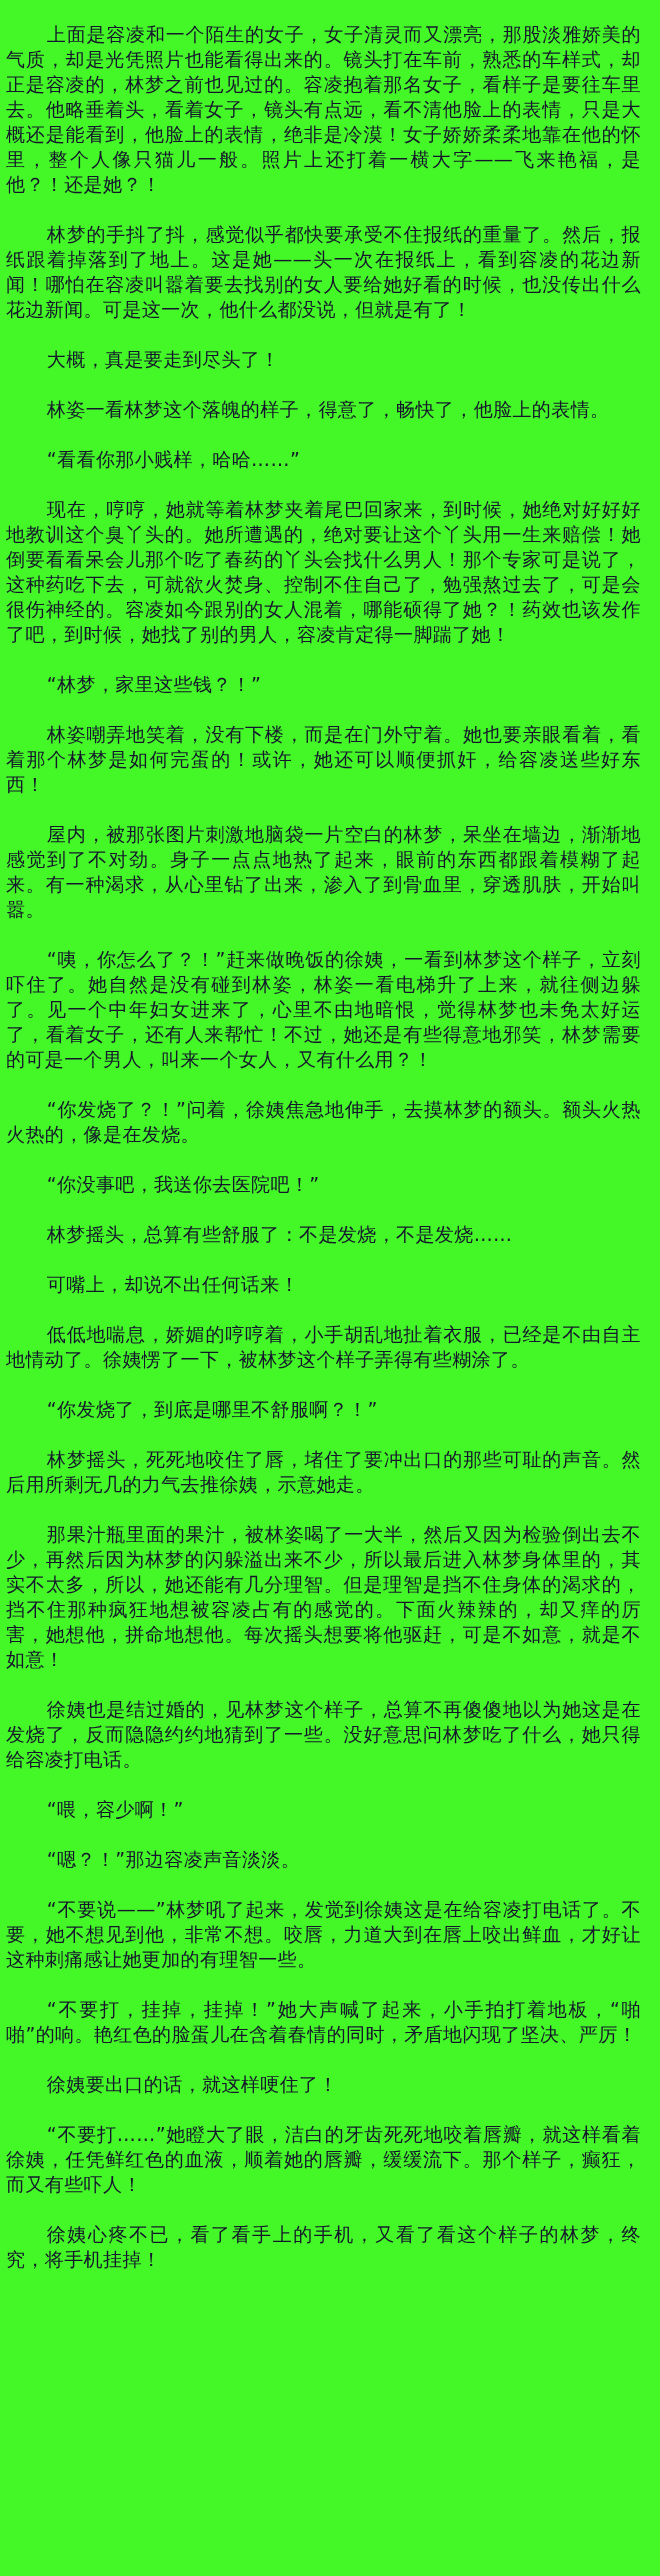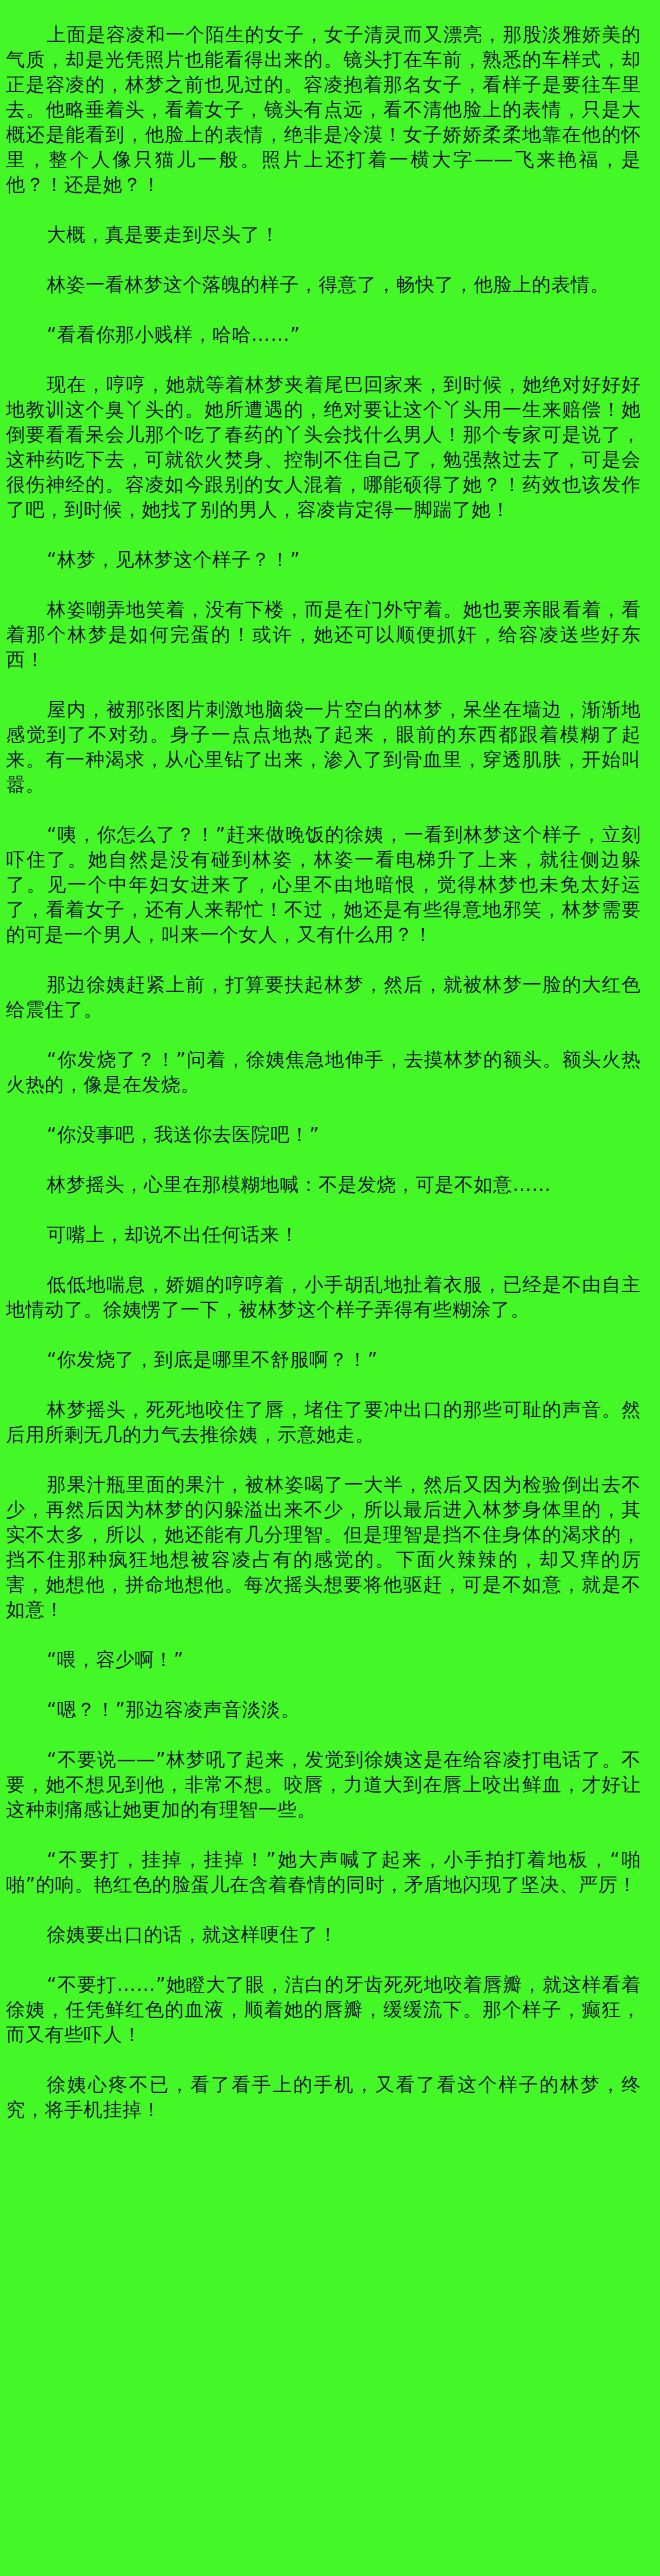--- a/index.html
+++ b/index.html
@@ -30,37 +30,38 @@
     text-indent: 2.15em;
     word-break: break-all;
   }
 </style>
 </head>
 <body>
 
 <div class="page">
   <div>
       <p class="para">上面是容凌和一个陌生的女子，女子清灵而又漂亮，那股淡雅娇美的气质，却是光凭照片也能看得出来的。镜头打在车前，熟悉的车样式，却正是容凌的，林梦之前也见过的。容凌抱着那名女子，看样子是要往车里去。他略垂着头，看着女子，镜头有点远，看不清他脸上的表情，只是大概还是能看到，他脸上的表情，绝非是冷漠！女子娇娇柔柔地靠在他的怀里，整个人像只猫儿一般。照片上还打着一横大字——飞来艳福，是他？！还是她？！</p>
+      <p class="para">林梦的手抖了抖，感觉似乎都快要承受不住报纸的重量了。然后，报纸跟着掉落到了地上。这是她——头一次在报纸上，看到容凌的花边新闻！哪怕在容凌叫嚣着要去找别的女人要给她好看的时候，也没传出什么花边新闻。可是这一次，他什么都没说，但就是有了！</p>
       <p class="para">大概，真是要走到尽头了！</p>
       <p class="para">林姿一看林梦这个落魄的样子，得意了，畅快了，他脸上的表情。</p>
       <p class="para">“看看你那小贱样，哈哈……”</p>
       <p class="para">现在，哼哼，她就等着林梦夹着尾巴回家来，到时候，她绝对好好好地教训这个臭丫头的。她所遭遇的，绝对要让这个丫头用一生来赔偿！她倒要看看呆会儿那个吃了春药的丫头会找什么男人！那个专家可是说了，这种药吃下去，可就欲火焚身、控制不住自己了，勉强熬过去了，可是会很伤神经的。容凌如今跟别的女人混着，哪能硕得了她？！药效也该发作了吧，到时候，她找了别的男人，容凌肯定得一脚踹了她！</p>
-      <p class="para">“林梦，见林梦这个样子？！”</p>
+      <p class="para">“林梦，家里这些钱？！”</p>
       <p class="para">林姿嘲弄地笑着，没有下楼，而是在门外守着。她也要亲眼看着，看着那个林梦是如何完蛋的！或许，她还可以顺便抓奸，给容凌送些好东西！</p>
       <p class="para">屋内，被那张图片刺激地脑袋一片空白的林梦，呆坐在墙边，渐渐地感觉到了不对劲。身子一点点地热了起来，眼前的东西都跟着模糊了起来。有一种渴求，从心里钻了出来，渗入了到骨血里，穿透肌肤，开始叫嚣。</p>
       <p class="para">“咦，你怎么了？！”赶来做晚饭的徐姨，一看到林梦这个样子，立刻吓住了。她自然是没有碰到林姿，林姿一看电梯升了上来，就往侧边躲了。见一个中年妇女进来了，心里不由地暗恨，觉得林梦也未免太好运了，看着女子，还有人来帮忙！不过，她还是有些得意地邪笑，林梦需要的可是一个男人，叫来一个女人，又有什么用？！</p>
-      <p class="para">那边徐姨赶紧上前，打算要扶起林梦，然后，就被林梦一脸的大红色给震住了。</p>
       <p class="para">“你发烧了？！”问着，徐姨焦急地伸手，去摸林梦的额头。额头火热火热的，像是在发烧。</p>
       <p class="para">“你没事吧，我送你去医院吧！”</p>
-      <p class="para">林梦摇头，心里在那模糊地喊：不是发烧，可是不如意……</p>
+      <p class="para">林梦摇头，总算有些舒服了：不是发烧，不是发烧……</p>
       <p class="para">可嘴上，却说不出任何话来！</p>
       <p class="para">低低地喘息，娇媚的哼哼着，小手胡乱地扯着衣服，已经是不由自主地情动了。徐姨愣了一下，被林梦这个样子弄得有些糊涂了。</p>
       <p class="para">“你发烧了，到底是哪里不舒服啊？！”</p>
       <p class="para">林梦摇头，死死地咬住了唇，堵住了要冲出口的那些可耻的声音。然后用所剩无几的力气去推徐姨，示意她走。</p>
       <p class="para">那果汁瓶里面的果汁，被林姿喝了一大半，然后又因为检验倒出去不少，再然后因为林梦的闪躲溢出来不少，所以最后进入林梦身体里的，其实不太多，所以，她还能有几分理智。但是理智是挡不住身体的渴求的，挡不住那种疯狂地想被容凌占有的感觉的。下面火辣辣的，却又痒的厉害，她想他，拼命地想他。每次摇头想要将他驱赶，可是不如意，就是不如意！</p>
+      <p class="para">徐姨也是结过婚的，见林梦这个样子，总算不再傻傻地以为她这是在发烧了，反而隐隐约约地猜到了一些。没好意思问林梦吃了什么，她只得给容凌打电话。</p>
       <p class="para">“喂，容少啊！”</p>
       <p class="para">“嗯？！”那边容凌声音淡淡。</p>
       <p class="para">“不要说——”林梦吼了起来，发觉到徐姨这是在给容凌打电话了。不要，她不想见到他，非常不想。咬唇，力道大到在唇上咬出鲜血，才好让这种刺痛感让她更加的有理智一些。</p>
       <p class="para">“不要打，挂掉，挂掉！”她大声喊了起来，小手拍打着地板，“啪啪”的响。艳红色的脸蛋儿在含着春情的同时，矛盾地闪现了坚决、严厉！</p>
       <p class="para">徐姨要出口的话，就这样哽住了！</p>
       <p class="para">“不要打……”她瞪大了眼，洁白的牙齿死死地咬着唇瓣，就这样看着徐姨，任凭鲜红色的血液，顺着她的唇瓣，缓缓流下。那个样子，癫狂，而又有些吓人！</p>
       <p class="para">徐姨心疼不已，看了看手上的手机，又看了看这个样子的林梦，终究，将手机挂掉！</p>
     </div>
 
 </div>

